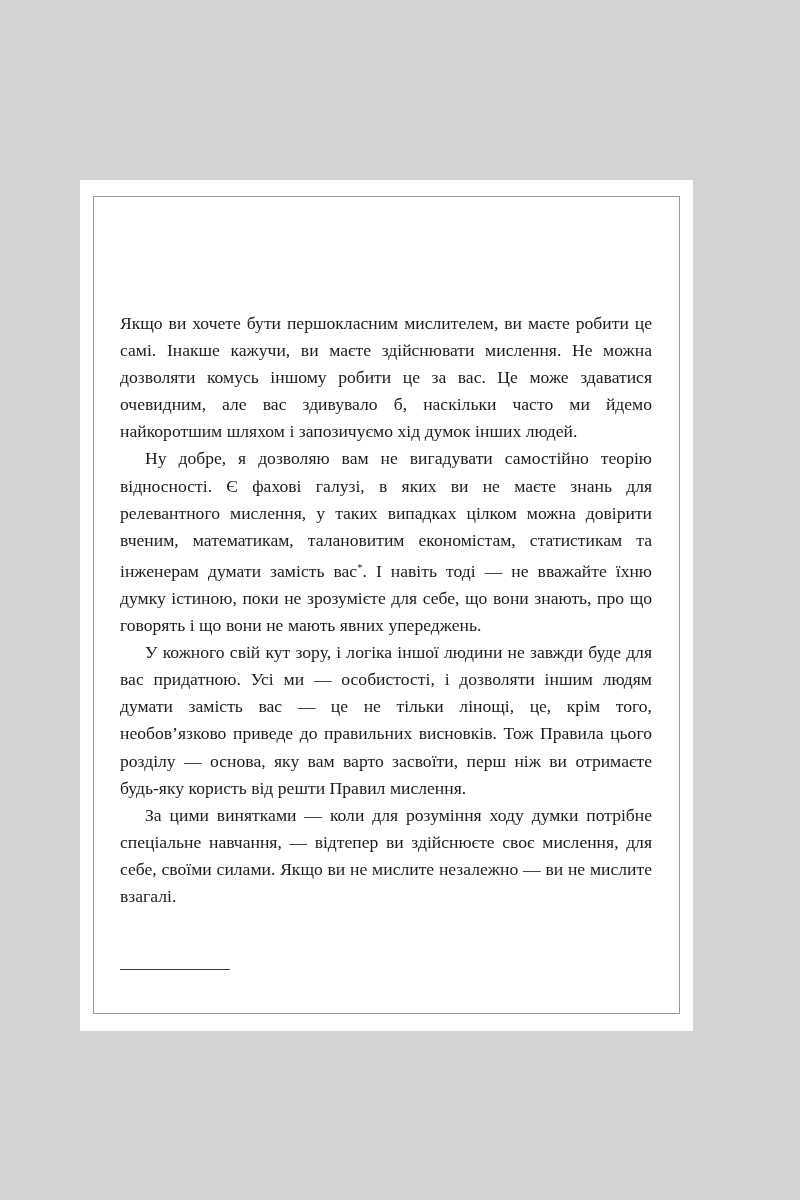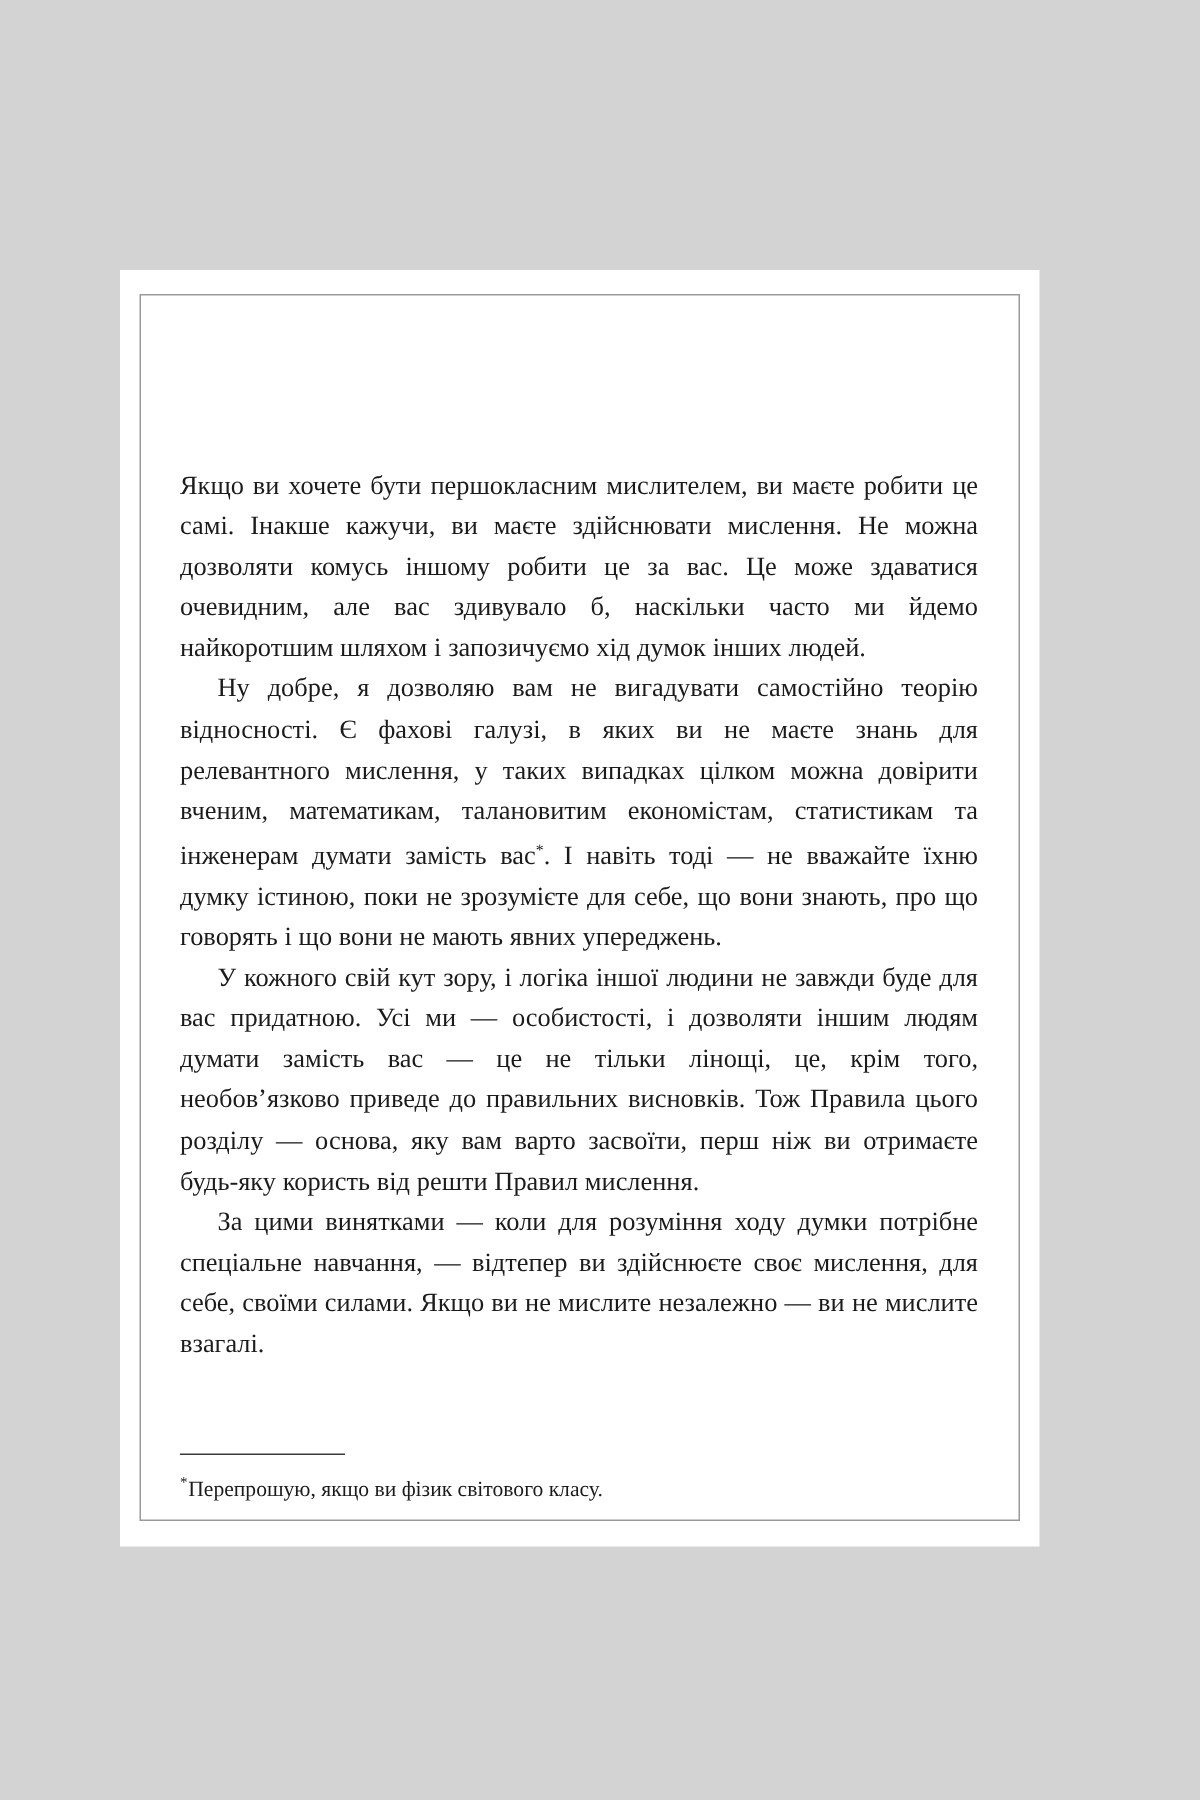--- a/index.html
+++ b/index.html
@@ -113,17 +113,16 @@
       <p class="body-paragraph"><span>Ну добре, я дозволяю вам не вигадувати самостійно теорію відносності. Є фахові галузі, в яких ви не маєте знань для релевантного мислення, у таких випадках цілком можна довірити вченим, математикам, талановитим економістам, статистикам та інженерам думати замість вас</span><span class="inline-footnote-marker">*</span><span>. І навіть тоді — не вважайте їхню думку істиною, поки не зрозумієте для себе, що вони знають, про що говорять і що вони не мають явних упереджень.</span></p>
 
       <p class="body-paragraph">У кожного свій кут зору, і логіка іншої людини не завжди буде для вас придатною. Усі ми — особистості, і дозволяти іншим людям думати замість вас — це не тільки лінощі, це, крім того, необов’язково приведе до правильних висновків. Тож Правила цього розділу — основа, яку вам варто засвоїти, перш ніж ви отримаєте будь-яку користь від решти Правил мислення.</p>
 
       <p class="body-paragraph">За цими винятками — коли для розуміння ходу думки потрібне спеціальне навчання, — відтепер ви здійснюєте своє мислення, для себе, своїми силами. Якщо ви не мислите незалежно — ви не мислите взагалі.</p>
 
     </div>
 
     <div class="footnote-block">
       <div class="footnote-rule"></div>
-      <p class="footnote-text"><span class="footnote-marker">*</span><span>Перепрошую, якщо ви фізик світового класу.</span></p>
     </div>
 
   </div>
 </div>
 
 </body></html>

